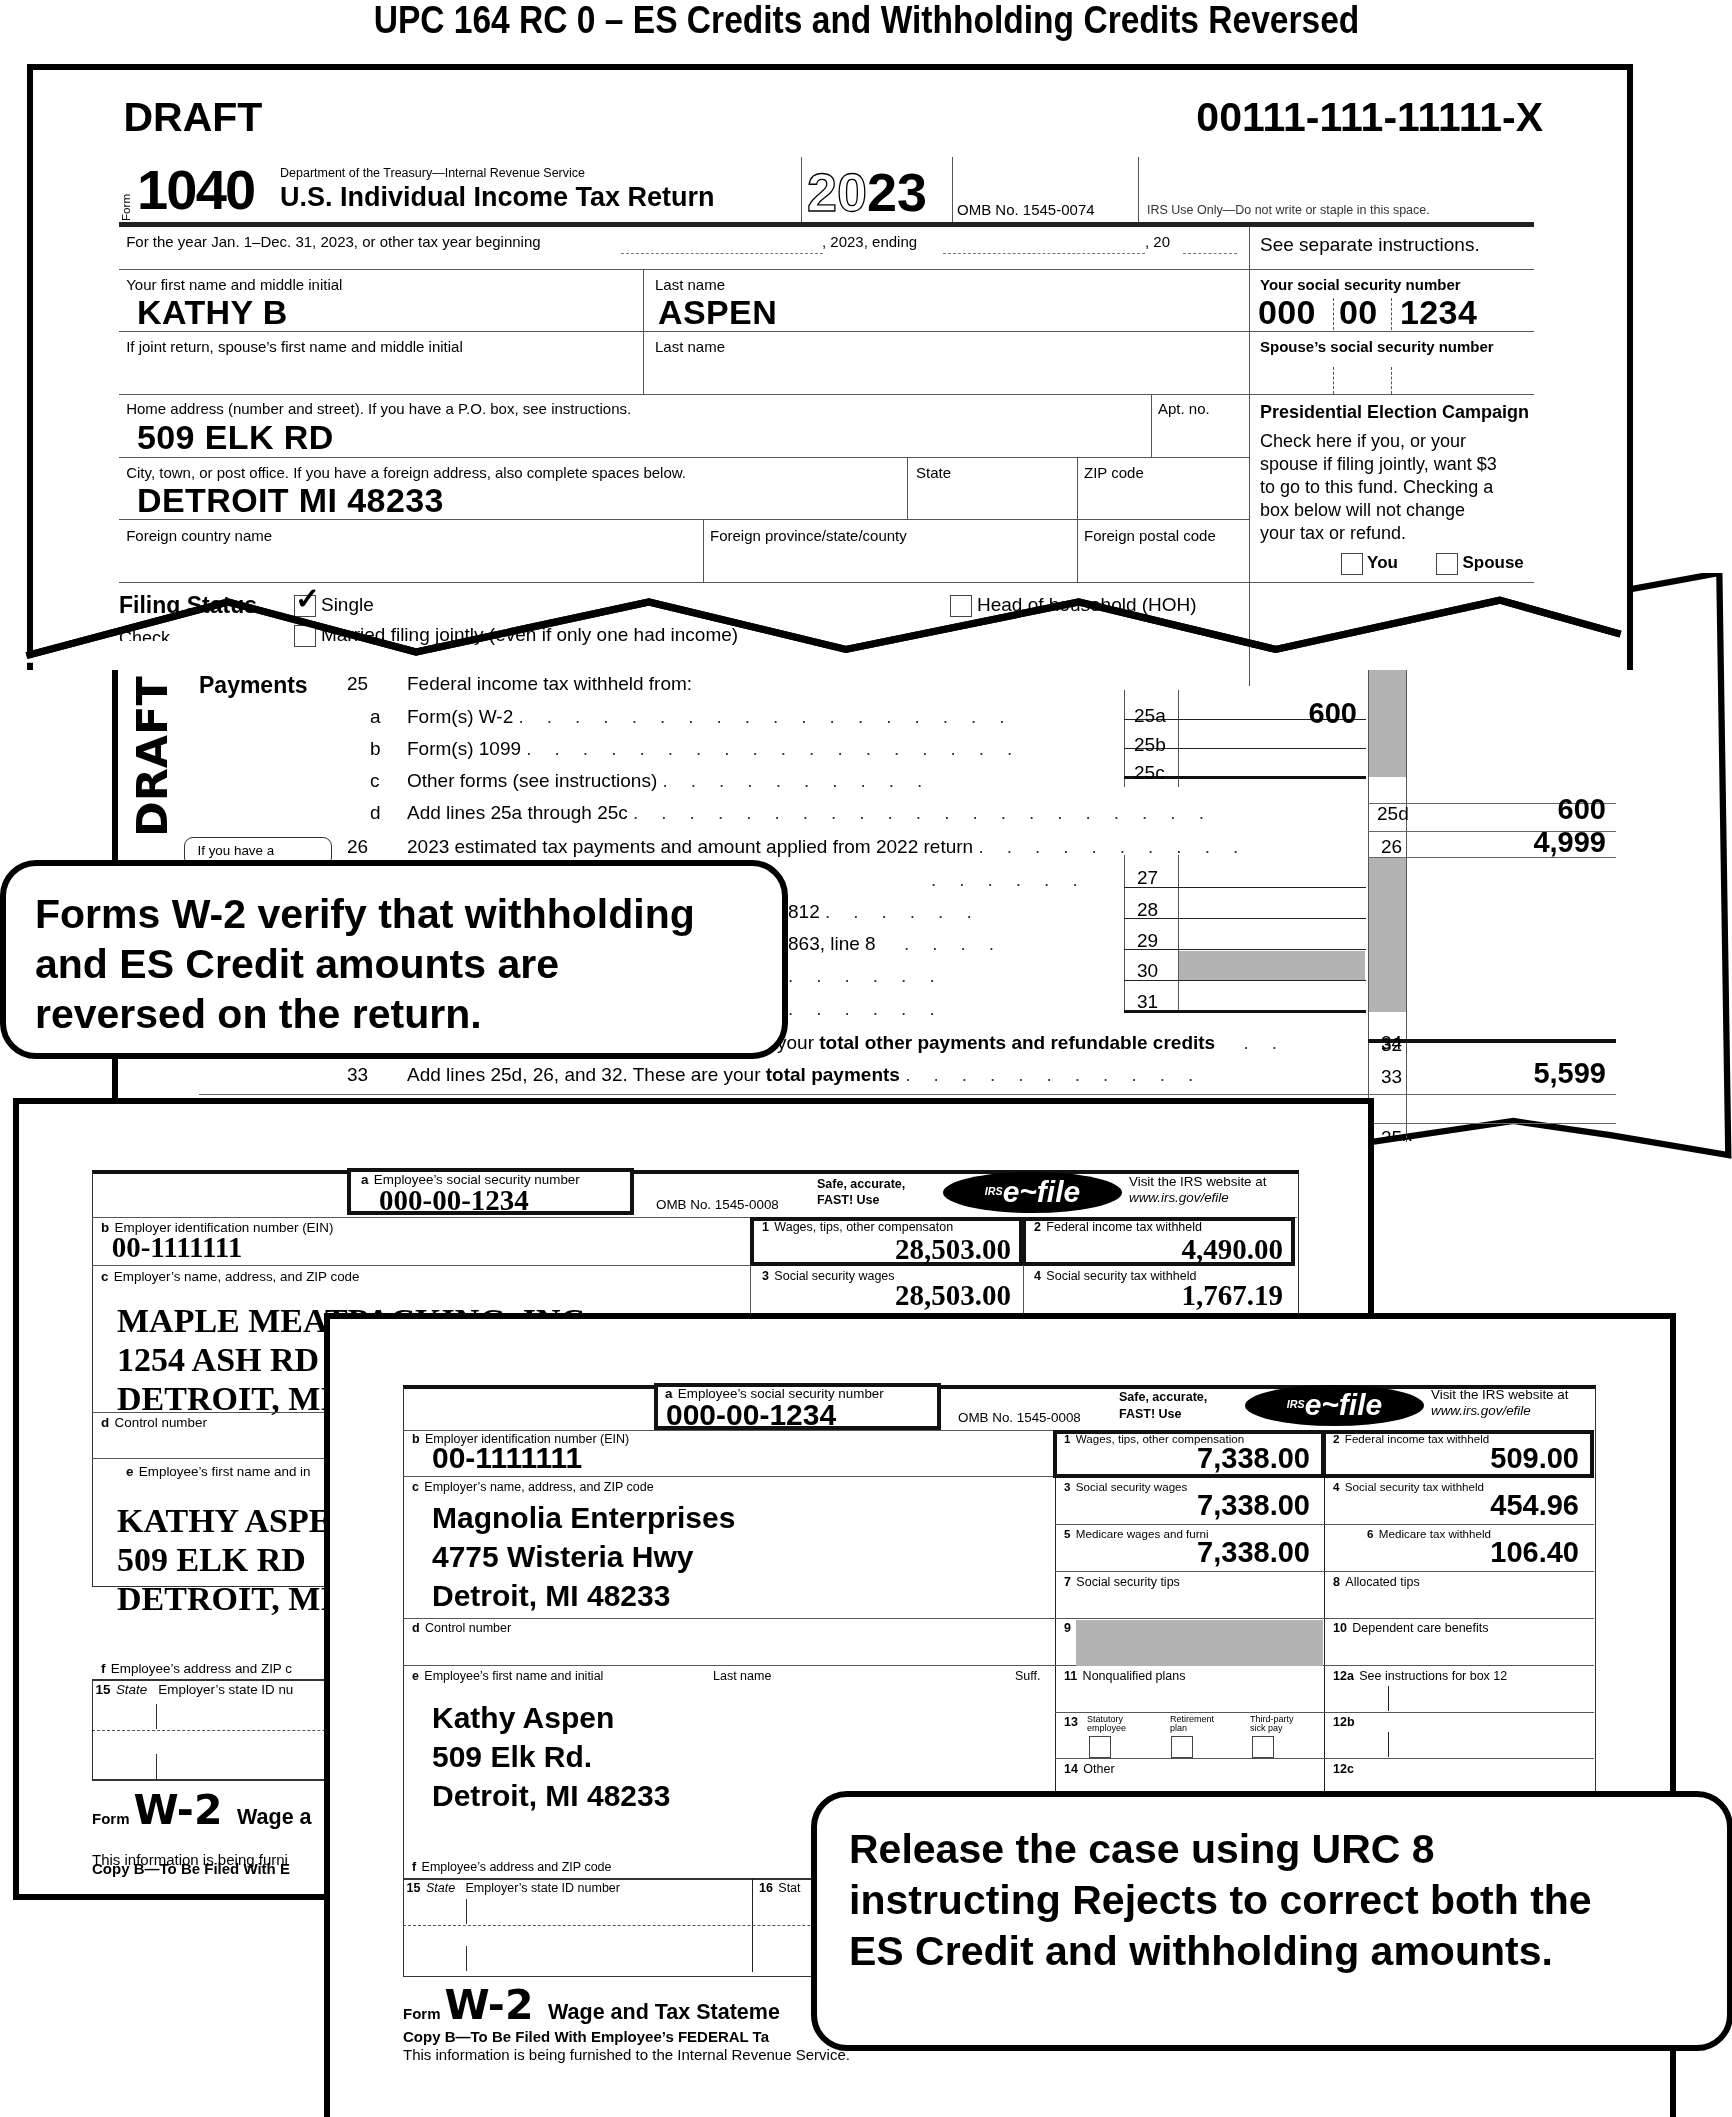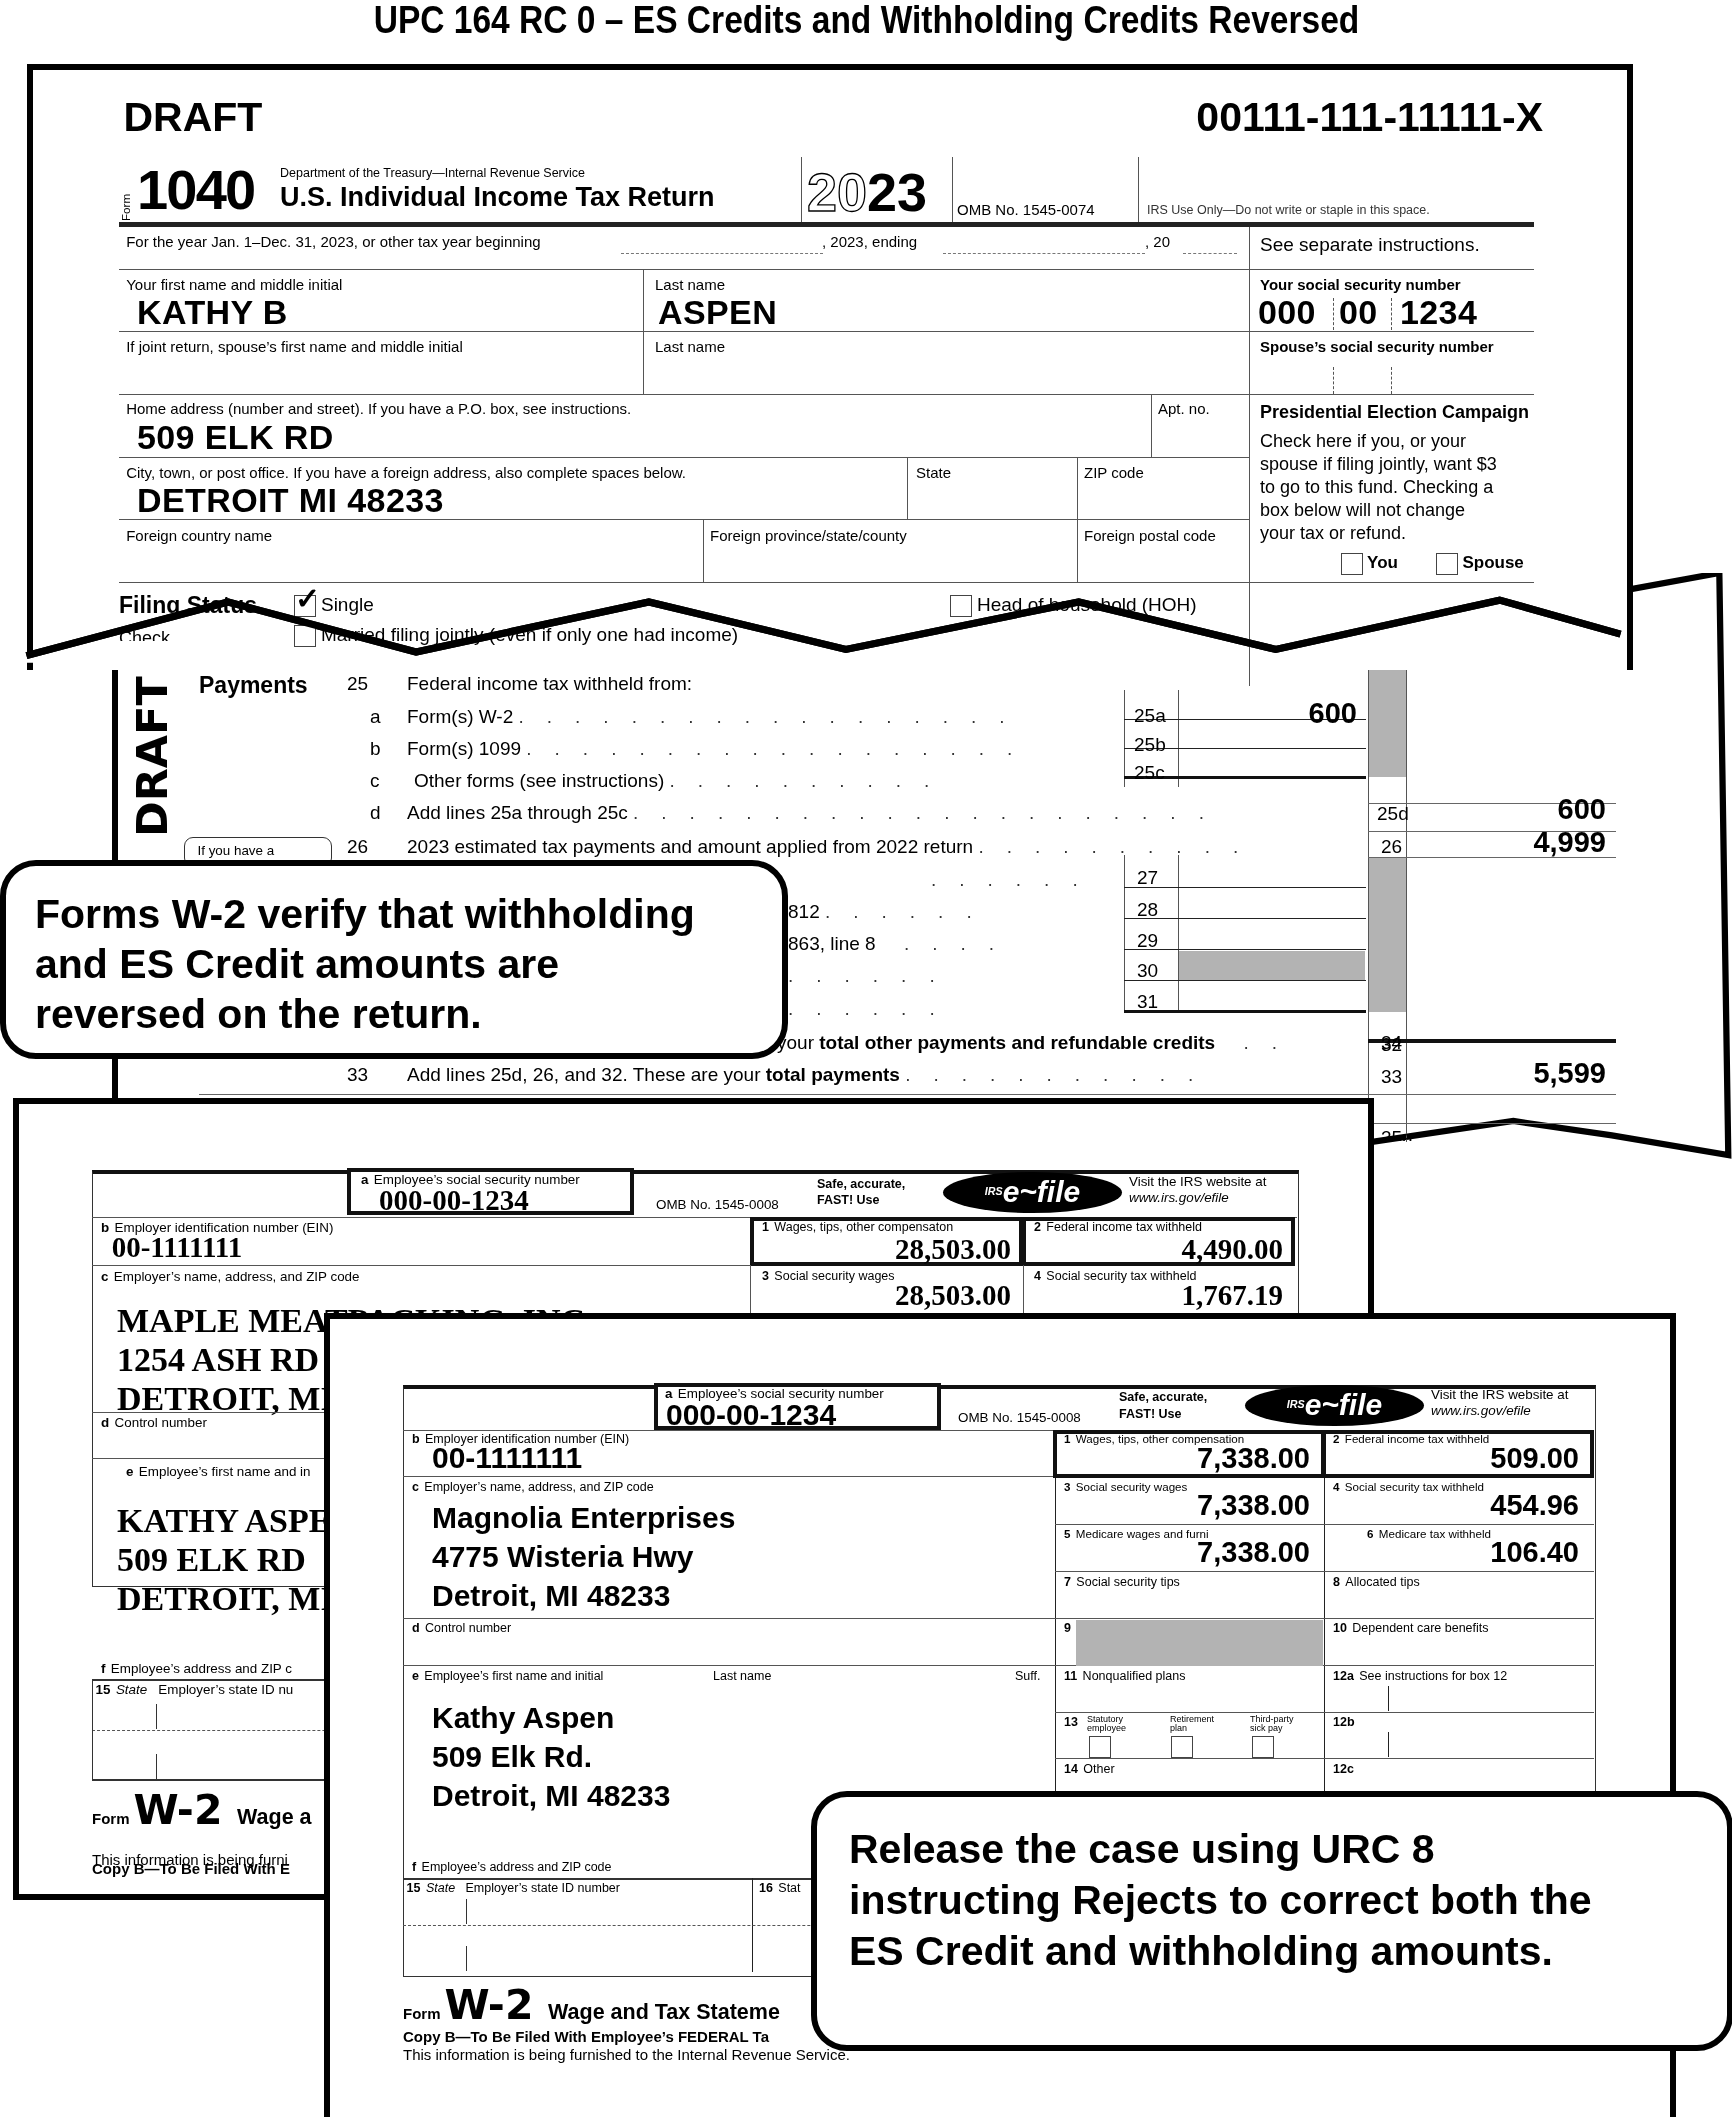--- a/index.html
+++ b/index.html
@@ -60,21 +60,21 @@
 <div class="pay-row" style="left:199px;top:672px;font-weight:bold;font-size:23px;">Payments</div>
 
 <div class="pay-row" style="left:347px;top:673px;">25</div>
 <div class="pay-row" style="left:407px;top:673px;">Federal income tax withheld from:</div>
 
 <div class="pay-row" style="left:370px;top:706px;">a</div>
 <div class="pay-row" style="left:407px;top:706px;"><span>Form(s) W-2</span> <span class="dots">..................</span></div>
 <div class="pay-row" style="left:370px;top:738px;">b</div>
 <div class="pay-row" style="left:407px;top:738px;"><span>Form(s) 1099</span> <span class="dots">..................</span></div>
 <div class="pay-row" style="left:370px;top:770px;">c</div>
-<div class="pay-row" style="left:407px;top:770px;margin-left:7px;"><span>Other forms (see instructions)</span> <span class="dots">..........</span></div>
+<div class="pay-row" style="left:407px;top:770px;"><span>Other forms (see instructions)</span> <span class="dots">..........</span></div>
 <div class="pay-row" style="left:370px;top:802px;">d</div>
 <div class="pay-row" style="left:407px;top:802px;"><span>Add lines 25a through 25c</span> <span class="dots">.....................</span></div>
 
 <div class="abs" style="left:184px;top:837px;width:148px;height:30px;border:1.8px solid #333;border-radius:9px;font-size:13.4px;padding:5.4px 0 0 12.5px;box-sizing:border-box;overflow:hidden;">If you have a</div>
 <div class="pay-row" style="left:347px;top:836px;">26</div>
 <div class="pay-row" style="left:407px;top:836px;"><span>2023 estimated tax payments and amount applied from 2022 return</span> <span class="dots">..........</span></div>
 
 <div class="pay-row" style="left:788px;top:901px;"><span>812</span> <span class="dots">......</span></div>
 <div class="pay-row" style="left:788px;top:933px;"><span>863, line 8</span><span class="dots"> ....</span></div>
 <div class="pay-row" style="left:931px;top:869px;"><span class="dots">......</span></div>

